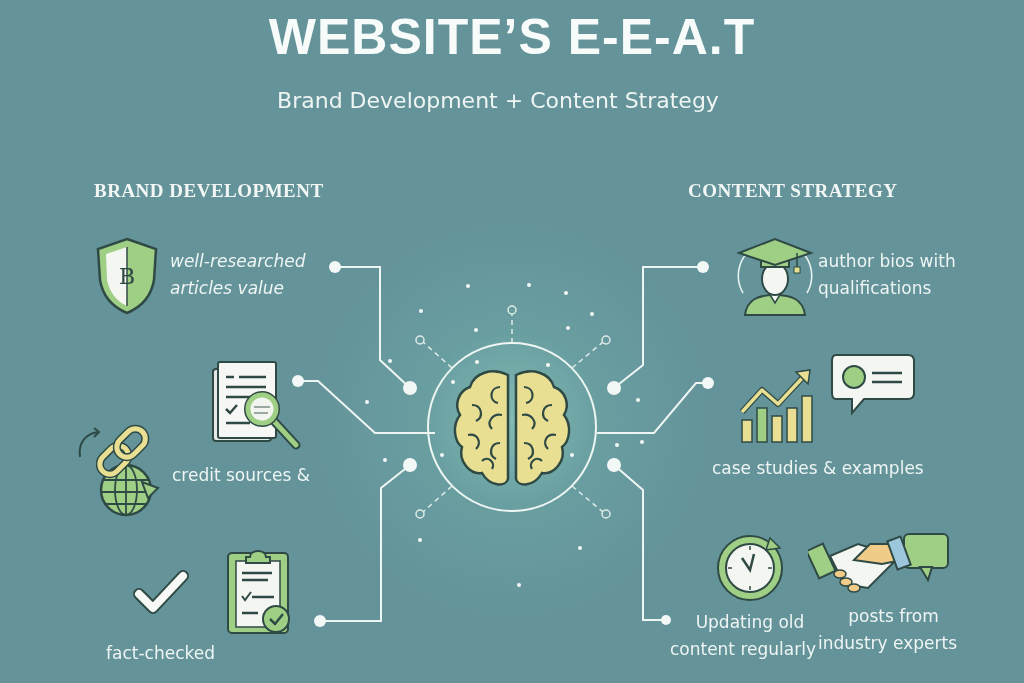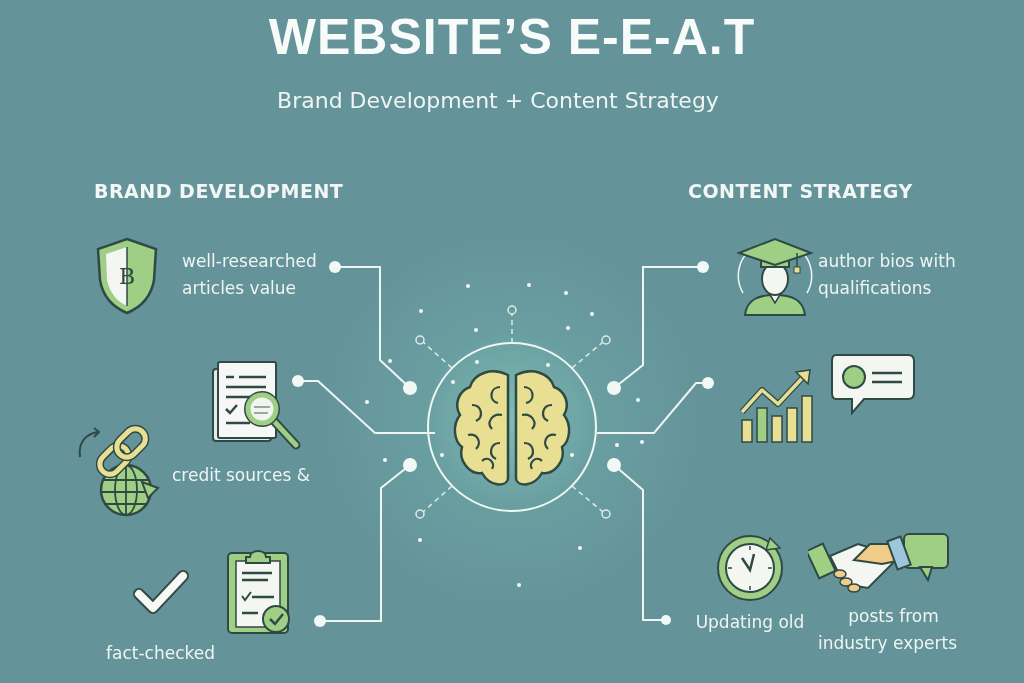--- a/index.html
+++ b/index.html
@@ -1,21 +1,21 @@
 <!DOCTYPE html>
 <html><head>
 <meta charset="utf-8">
 <style>
   html,body{margin:0;padding:0;}
   body{width:1024px;height:683px;overflow:hidden;background:#64939a;font-family:"DejaVu Sans","Liberation Sans",sans-serif;color:#f4f8f6;position:relative;}
   .bg{position:absolute;inset:0;background:radial-gradient(circle at 512px 420px, rgba(150,220,200,0.55) 0px, rgba(120,190,180,0.25) 90px, rgba(100,147,154,0) 200px), #64939a;}
   .abs{position:absolute;}
   .title{left:0;width:1024px;top:8px;text-align:center;font-family:"Liberation Sans",sans-serif;font-weight:bold;font-size:50px;letter-spacing:1px;color:#f7fbfa;}
   .subtitle{left:0;width:996px;top:88px;text-align:center;font-size:22px;color:#eef5f3;}
-  .section{font-weight:bold;font-size:19px;letter-spacing:0.5px;color:#f2f7f5;}
+  .section{font-weight:bold;font-size:19px;letter-spacing:0.5px;color:#f2f7f5;font-family:Liberation Serif, serif;}
   .lbl{font-size:17px;line-height:27px;color:#eef5f3;}
   svg.lines{position:absolute;left:0;top:0;}
 </style>
 </head>
 <body>
 
 <div class="bg"></div>
 
 <svg class="lines" width="1024" height="683">
   <g stroke="#eef6f3" stroke-width="2" fill="none">
@@ -88,21 +88,21 @@
 
 <div class="abs section" style="left:94px;top:180px;">BRAND DEVELOPMENT</div>
 
 <svg class="abs" style="left:94px;top:236px;" width="66" height="80" viewBox="0 0 66 80">
   <path d="M33 3 L62 13 L60 44 C57 62 45 72 33 77 C21 72 9 62 6 44 L4 13 Z" fill="#9fcf84" stroke="#2f4a45" stroke-width="2.5"></path>
   <path d="M33 11 L54 18 L53 44 C50 58 42 66 33 70 Z" fill="#9fcf84"></path>
   <path d="M33 11 L12 18 L13 44 C16 58 24 66 33 70 Z" fill="#f4f6f2"></path>
   <line x1="33" y1="11" x2="33" y2="70" stroke="#2f4a45" stroke-width="1.5"></line>
   <text x="33" y="48" text-anchor="middle" font-family="DejaVu Serif, serif" font-size="22" fill="#2f4a45">B</text>
 </svg>
-<div class="abs lbl" style="left:182px;top:248px;">
+<div class="abs lbl" style="left:170px;top:248px;font-style:italic;">
   <div>well-researched</div>
   <div>articles value</div>
 </div>
 
 <svg class="abs" style="left:210px;top:357px;" width="95" height="95" viewBox="0 0 95 95">
   <rect x="3" y="12" width="58" height="72" rx="3" fill="#e6eae6" stroke="#2f4a45" stroke-width="2"></rect>
   <rect x="8" y="5" width="58" height="76" rx="2" fill="#f7f8f5" stroke="#2f4a45" stroke-width="2"></rect>
   <g stroke="#2f4a45" stroke-width="2.5">
     <line x1="16" y1="20" x2="24" y2="20"></line>
       <line x1="29" y1="20" x2="56" y2="20"></line>
@@ -215,36 +215,38 @@
   <polygon points="58,4 72,2 70,16" fill="#e8df93" stroke="#2f4a45" stroke-width="1.5"></polygon>
 </svg>
 
 <svg class="abs" style="left:830px;top:353px;" width="86" height="64" viewBox="0 0 86 64">
   <path d="M6 2 L78 2 Q84 2 84 8 L84 40 Q84 46 78 46 L34 46 L22 60 L22 46 L6 46 Q2 46 2 40 L2 8 Q2 2 6 2 Z" fill="#f4f6f2" stroke="#2f4a45" stroke-width="2"></path>
   <circle cx="24" cy="24" r="11" fill="#9fcf84" stroke="#2f4a45" stroke-width="2"></circle>
   <line x1="42" y1="20" x2="72" y2="20" stroke="#2f4a45" stroke-width="2.5"></line>
   <line x1="42" y1="29" x2="72" y2="29" stroke="#2f4a45" stroke-width="2.5"></line>
 </svg>
 <div class="abs lbl" style="left:712px;top:455px;">
+  <div>case studies &amp; examples</div>
 </div>
 
 <svg class="abs" style="left:714px;top:532px;" width="72" height="72" viewBox="0 0 72 72">
   <circle cx="36" cy="36" r="32" fill="#9fcf84" stroke="#2f4a45" stroke-width="2"></circle>
   <circle cx="36" cy="36" r="24" fill="#f4f6f2" stroke="#2f4a45" stroke-width="2"></circle>
   <polygon points="56,6 66,16 52,18" fill="#9fcf84" stroke="#2f4a45" stroke-width="1.5"></polygon>
   <g stroke="#2f4a45" stroke-width="1.5">
     <line x1="36" y1="14" x2="36" y2="18"></line>
       <line x1="36" y1="54" x2="36" y2="58"></line>
     <line x1="14" y1="36" x2="18" y2="36"></line>
       <line x1="54" y1="36" x2="58" y2="36"></line>
   </g>
   <polyline points="28,26 36,38 40,22" fill="none" stroke="#2f4a45" stroke-width="2.5"></polyline>
 </svg>
 <div class="abs lbl" style="left:668px;top:609px;text-align:right;width:148px;">
   <div style="text-align:center;padding-left:16px;">Updating old</div>
+  <div>content regularly</div>
 </div>
 
 <svg class="abs" style="left:808px;top:530px;" width="146" height="66" viewBox="0 0 146 66">
   <rect x="96" y="4" width="44" height="34" rx="5" fill="#9fcf84" stroke="#2f4a45" stroke-width="2"></rect>
   <polygon points="112,37 120,50 124,37" fill="#9fcf84" stroke="#2f4a45" stroke-width="2"></polygon>
   <rect x="4" y="16" width="18" height="30" fill="#9fcf84" stroke="#2f4a45" stroke-width="2" transform="rotate(-25 13 31)"></rect>
   <path d="M22 26 L50 14 L76 22 L88 30 L60 58 L36 54 Z" fill="#f4f6f2" stroke="#2f4a45" stroke-width="2"></path>
   <path d="M46 30 L62 14 L86 14 L94 30 L74 34 Z" fill="#f0cc88" stroke="#2f4a45" stroke-width="2"></path>
   <rect x="84" y="8" width="14" height="30" fill="#9cc6dc" stroke="#2f4a45" stroke-width="2" transform="rotate(-20 91 23)"></rect>
   <g fill="#f0cc88" stroke="#2f4a45" stroke-width="1.5">

